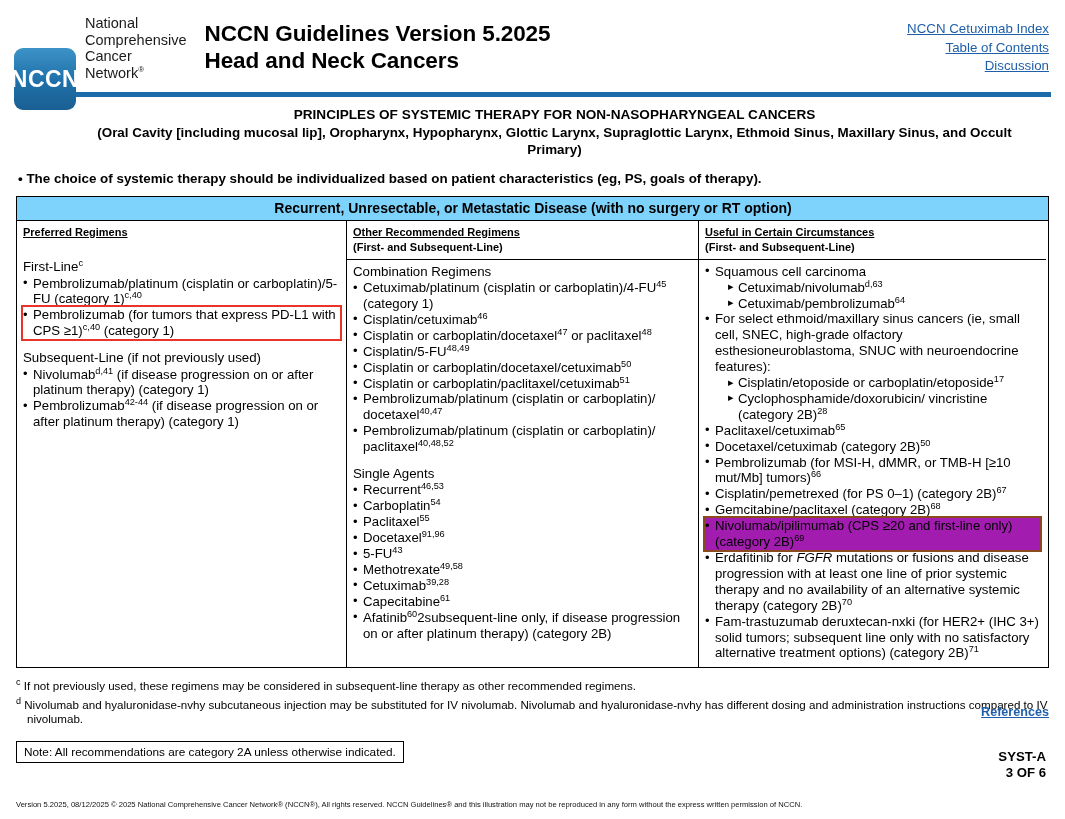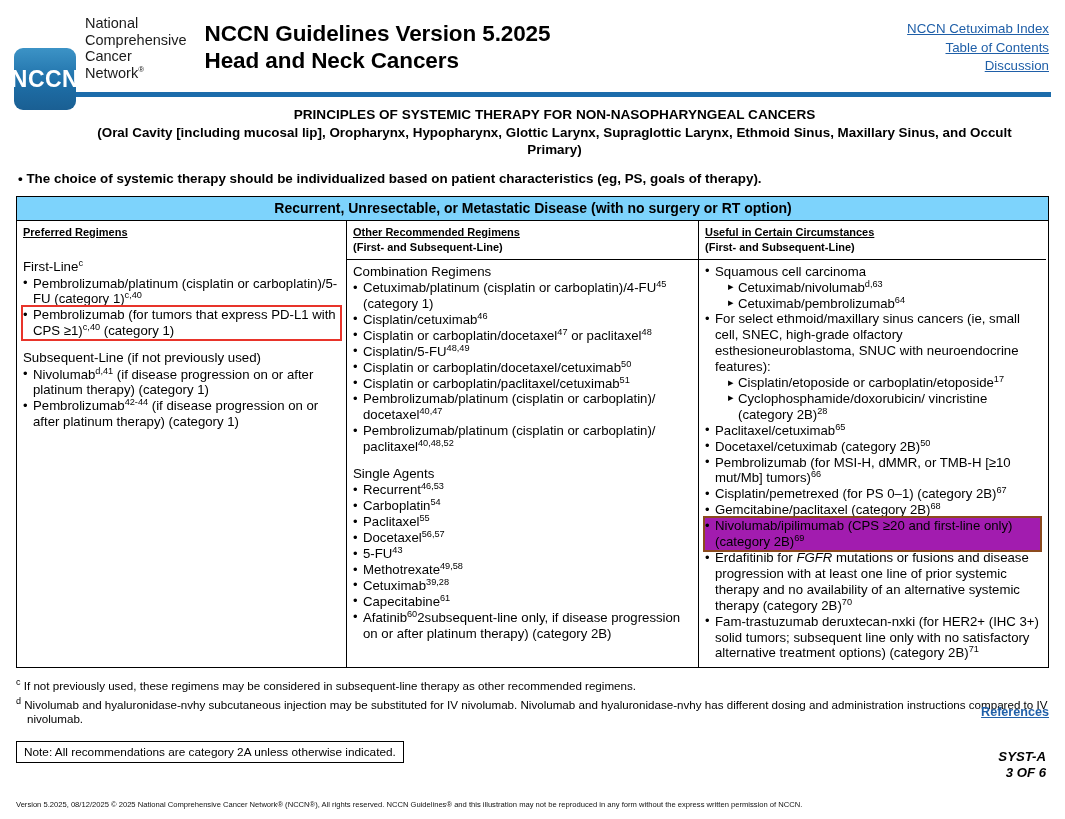--- a/index.html
+++ b/index.html
@@ -227,21 +227,20 @@
   }
 
   .page-id {
     position: absolute;
     right: 19px;
     bottom: 38px;
     text-align: right;
     font-weight: bold;
     font-size: 13.2px;
     line-height: 16px;
-    font-style: italic;
   }
 
   .copyright {
     position: absolute;
     left: 16px;
     bottom: 9px;
     font-size: 7.6px;
     line-height: 10px;
     color: #111;
     white-space: nowrap;
@@ -336,21 +335,21 @@
           <li><span>Cisplatin or carboplatin/paclitaxel/cetuximab</span><sup>51</sup><span></span></li>
           <li><span>Pembrolizumab/platinum (cisplatin or carboplatin)/ docetaxel</span><sup>40,47</sup><span></span></li>
           <li><span>Pembrolizumab/platinum (cisplatin or carboplatin)/ paclitaxel</span><sup>40,48,52</sup><span></span></li>
         </ul>
 
         <div class="subhead sp-before-sm">Single Agents</div>
         <ul class="b">
           <li><span>Recurrent</span><sup>46,53</sup></li>
           <li><span>Carboplatin</span><sup>54</sup></li>
           <li><span>Paclitaxel</span><sup>55</sup></li>
-          <li><span>Docetaxel</span><sup>56,57</sup></li>
+          <li><span>Docetaxel</span><sup>91,96</sup></li>
           <li><span>5-FU</span><sup>43</sup></li>
           <li><span>Methotrexate</span><sup>49,58</sup></li>
           <li><span>Cetuximab</span><sup>39,28</sup></li>
           <li><span>Capecitabine</span><sup>61</sup></li>
           <li><span>Afatinib</span><sup>60</sup><span>2subsequent-line only, if disease progression on or after platinum therapy) (category 2B)</span></li>
         </ul>
       </div>
     </div>
 
     <div class="col col-3">

